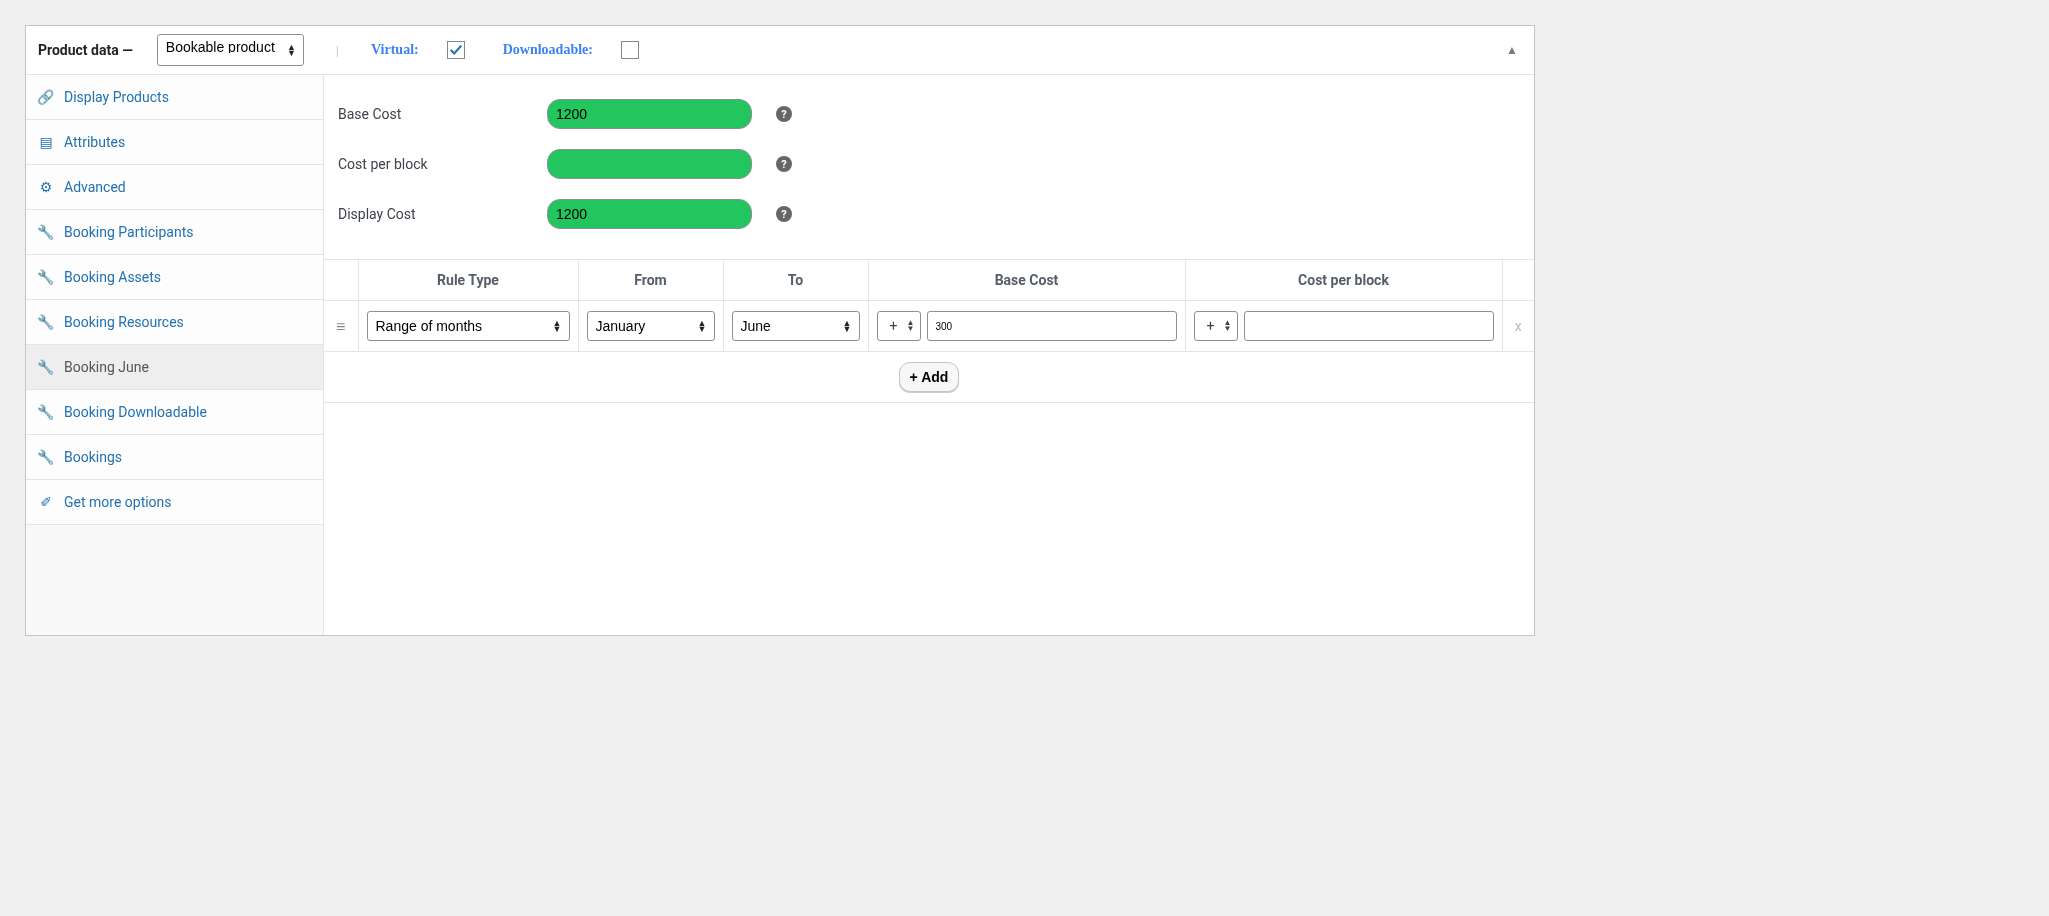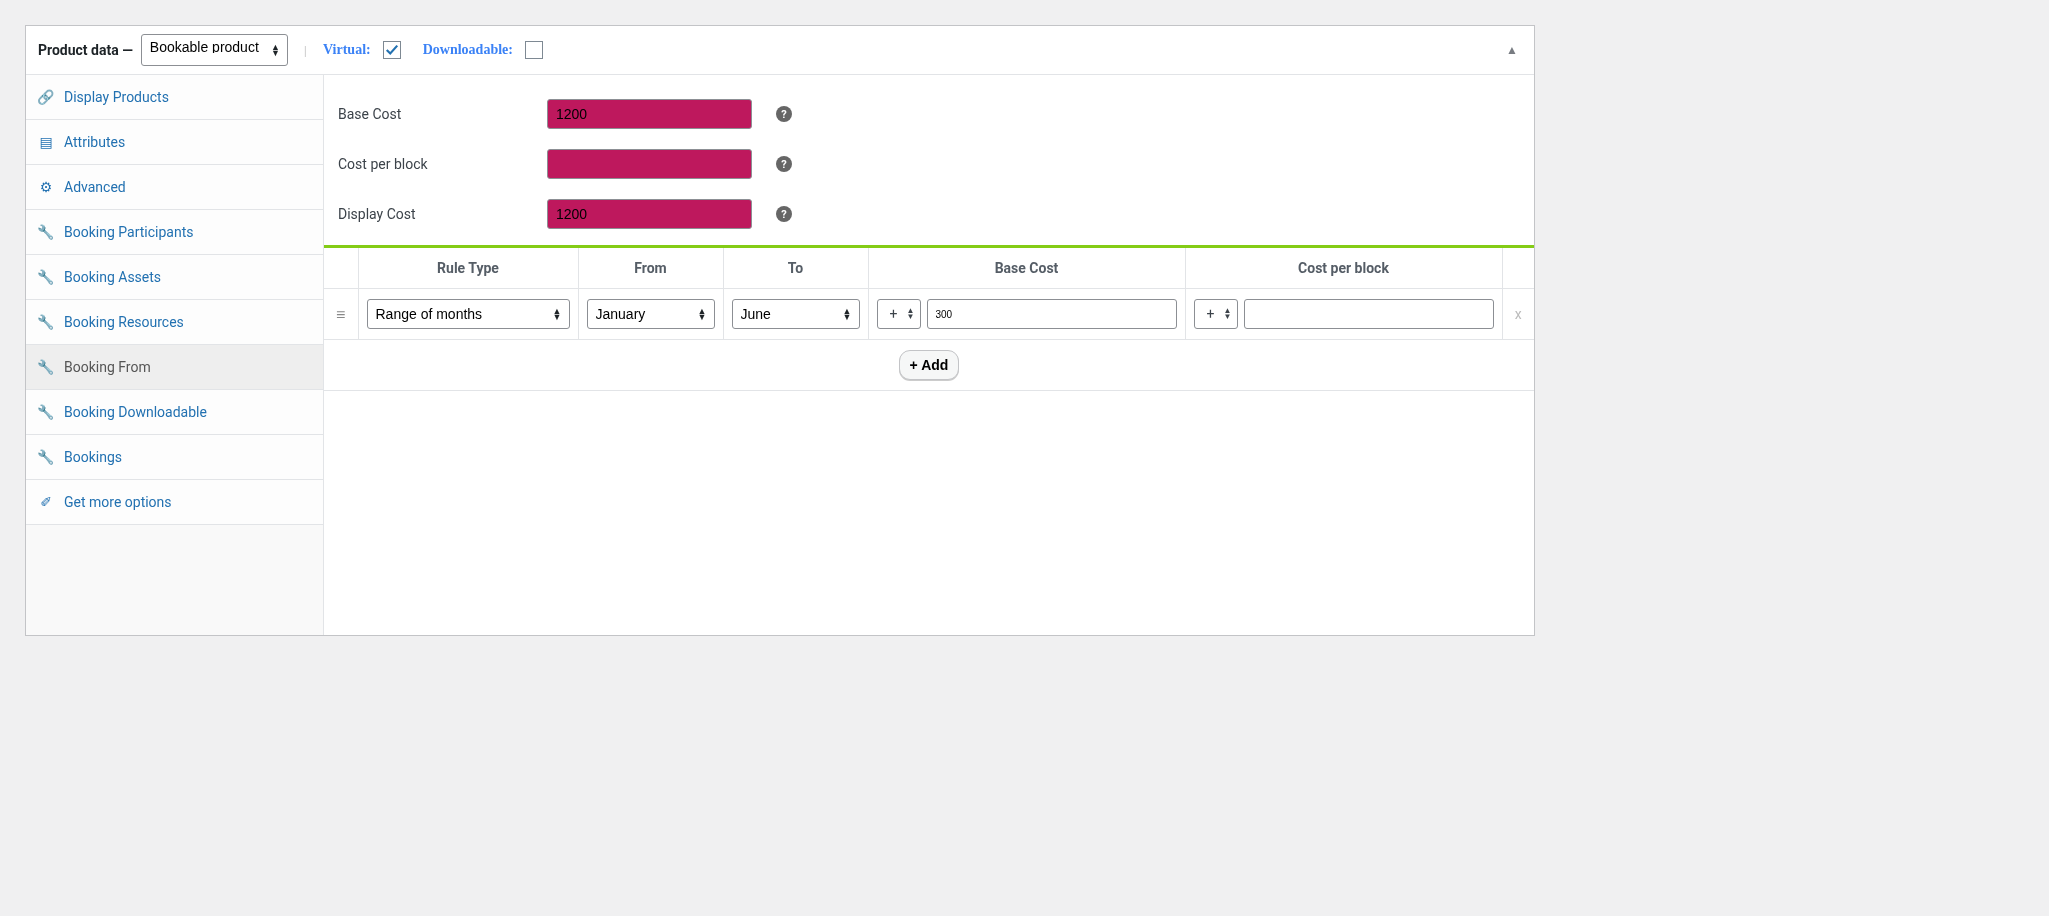--- a/index.html
+++ b/index.html
@@ -13,21 +13,21 @@
   .panel {
     background: #fff;
     border: 1px solid #c3c4c7;
     max-width: 1510px;
   }
   .panel-header {
     display: flex;
     align-items: center;
     padding: 8px 12px;
     border-bottom: 1px solid #e2e4e7;
-    gap: 8px;
+    gap: 24px;
   }
   .pd-title {
     font-weight: 700;
     font-size: 14px;
     color: #1d2327;
   }
   .product-type-select {
     font-size: 14px;
     padding: 4px 28px 12px 8px;
     border: 1px solid #8c8f94;
@@ -108,32 +108,32 @@
   .side-item.active .icon { color:#555; }
 
   .content { flex:1; padding: 14px 0 0 0; }
   .form-row {
     display:flex; align-items:center;
     padding: 10px 14px;
     gap: 14px;
   }
   .form-row label { width: 195px; font-size:14px; color:#3c434a; }
   .text-input {
-    width: 205px; height:30px; border:1px solid #8c8f94; border-radius:3px;
-    padding: 0 8px; font-size:14px; background:#be185d;
+    width: 205px; height:30px; border:1px solid #8c8f94; border-radius:13px;
+    padding: 0 8px; font-size:14px; background:#22c55e;
   }
   .help-dot {
     width:16px; height:16px; border-radius:50%; background:#666;
     color:#fff; font-size:11px; display:inline-flex; align-items:center; justify-content:center;
     font-weight:700; margin-left:10px;
   }
 
   table.rules {
-    width:100%; border-collapse:collapse; margin-top:6px;
-    border-top:3px solid #84cc16;
+    width:100%; border-collapse:collapse; margin-top:20px;
+    border-top:1px solid #84cc16;
   }
   table.rules th {
     font-weight:700; font-size:14px; color:#555d66;
     padding:12px 8px; border:1px solid #e2e4e7; background:#fff;
     text-align:center;
   }
   table.rules td {
     padding:10px 8px; border:1px solid #e2e4e7; background:#fff; vertical-align:middle;
   }
   table.rules th:first-child, table.rules td:first-child { width:34px; text-align:center; border-left:none;}
@@ -221,21 +221,21 @@
       <div class="side-item">
         <span class="icon">🔧</span>
         <span>Booking Assets</span>
       </div>
       <div class="side-item">
         <span class="icon">🔧</span>
         <span>Booking Resources</span>
       </div>
       <div class="side-item active">
         <span class="icon">🔧</span>
-        <span>Booking From</span>
+        <span>Booking June</span>
       </div>
       <div class="side-item">
         <span class="icon">🔧</span>
         <span>Booking Downloadable</span>
       </div>
       <div class="side-item">
         <span class="icon">🔧</span>
         <span>Bookings</span>
       </div>
       <div class="side-item">

